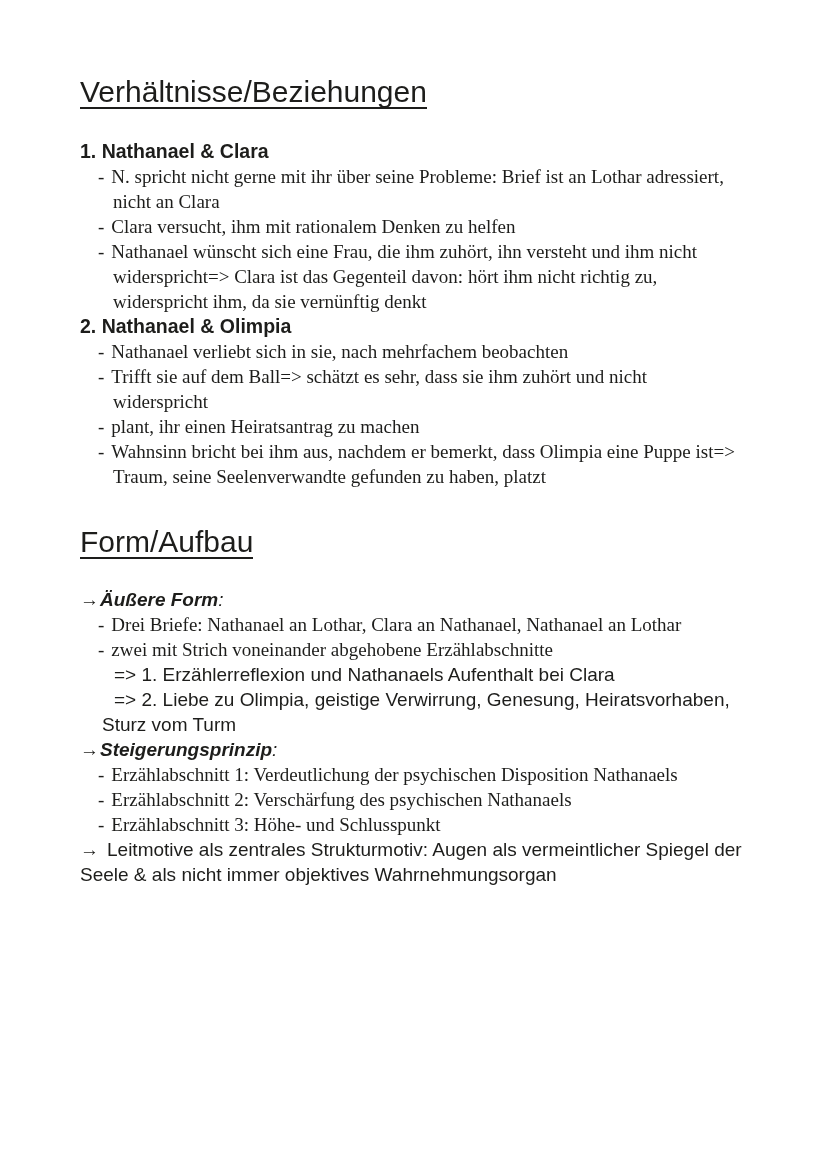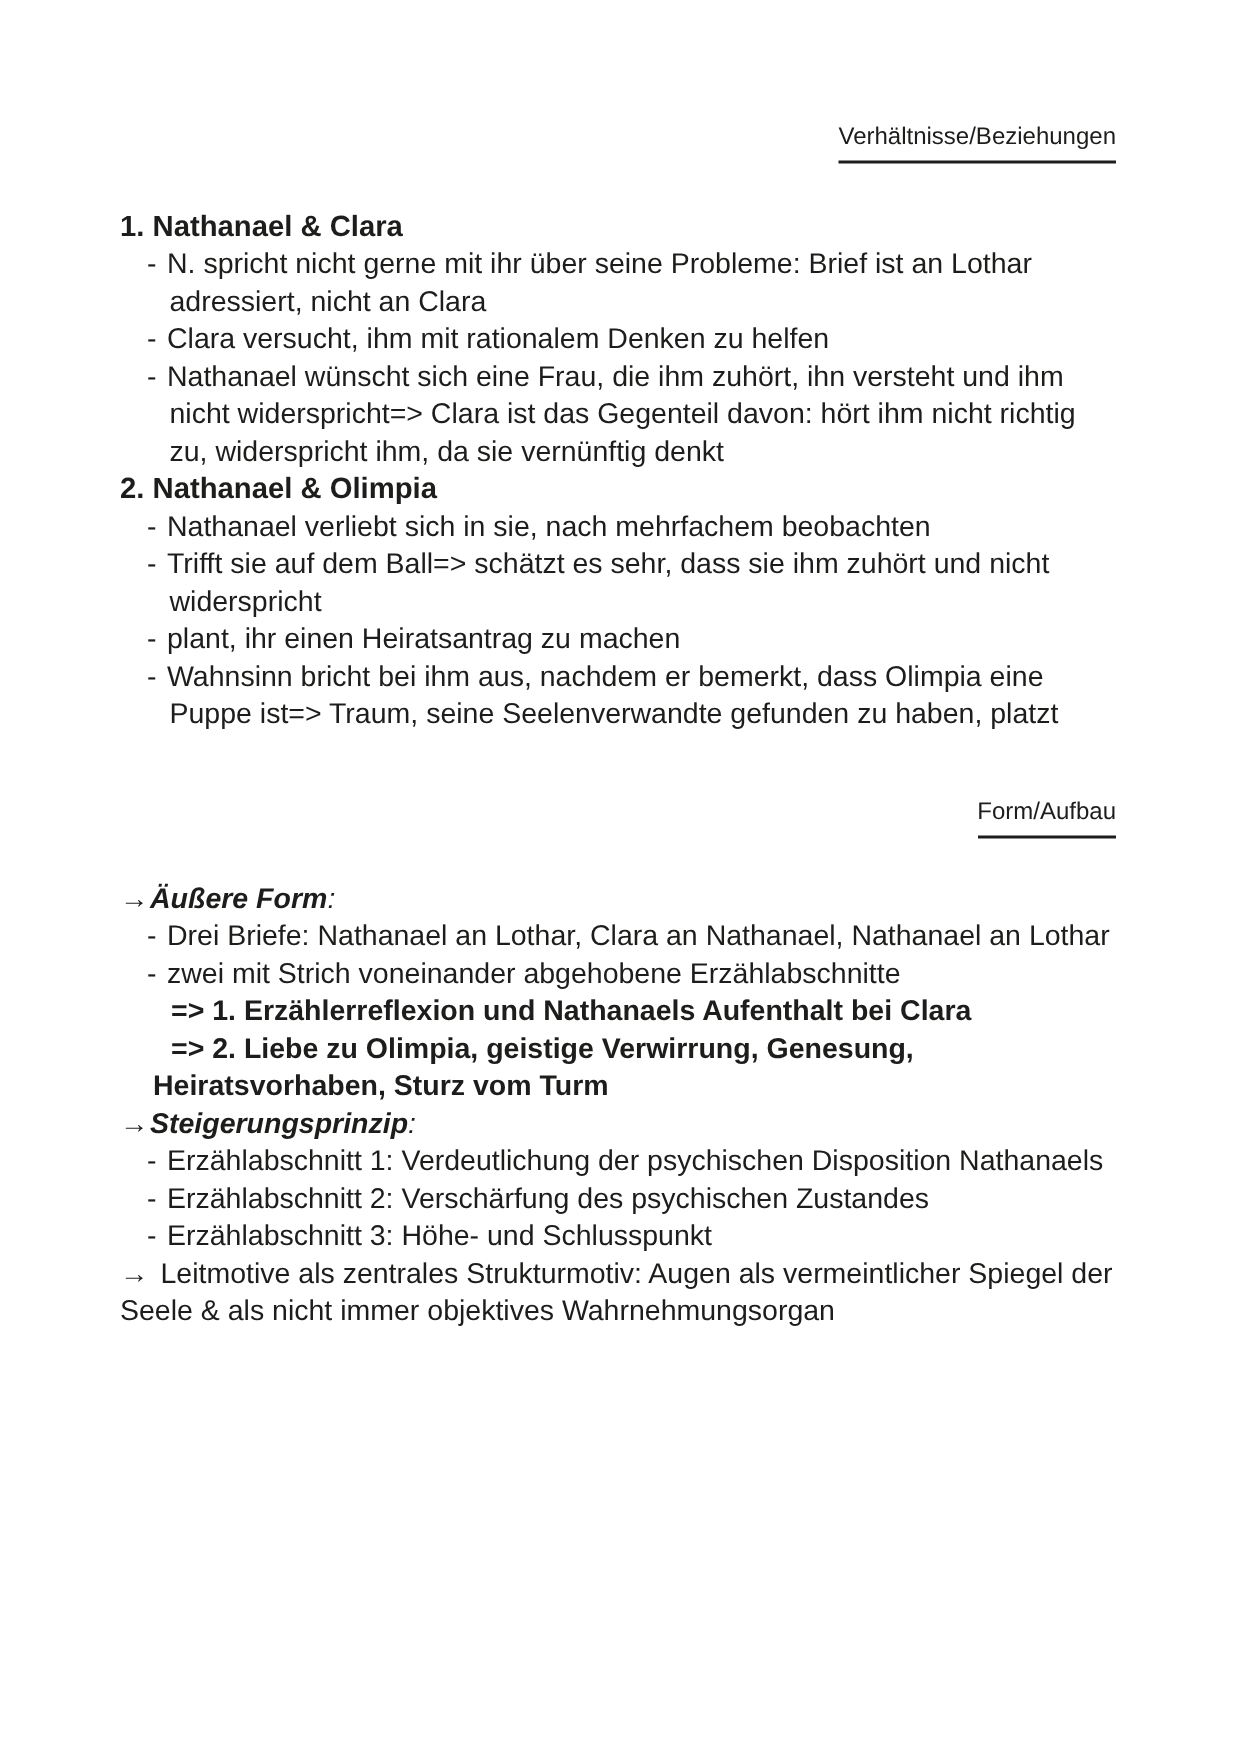--- a/index.html
+++ b/index.html
@@ -10,46 +10,46 @@
     box-sizing: border-box;
     background: #ffffff;
     padding: 78px 84px 0 80px;
     overflow: hidden;
     font-family: "Liberation Sans", "DejaVu Sans", sans-serif;
     font-size: 19px;
     line-height: 25px;
     color: #1d1d1b;
   }
   .doc-title {
-    text-align: right;
-    font-size: 16px;
+    text-align: left;
+    font-size: 30px;
     font-weight: 400;
     line-height: 28px;
     margin: 0 0 30px 0;
   }
   .doc-title .u {
     display: inline-block;
     border-bottom: 2px solid #1d1d1b;
     padding-bottom: 1px;
   }
   .doc-title.second { margin-top: 39px; margin-bottom: 28px; }
   .block { margin: 0; }
   .num-heading {
     font-weight: 700;
     font-size: 19.5px;
   }
   .dash {
     padding-left: 33px;
     text-indent: -15px;
+    font-family: Liberation Serif, serif;
   }
   .dash .marker { margin-right: 7px; }
   .subarrow {
     padding-left: 22px;
     text-indent: 12px;
-    font-weight: bold;
   }
   .arrow-heading { font-weight: 700; font-style: italic; }
   .arrow-heading .arrow { font-weight: 400; margin-right: 1px; }
   .arrow-heading .suffix { font-weight: 400; }
   .arrow-para .arrow { margin-right: 8px; }
 </style>
 </head>
 <body>
 
 <div class="page">
@@ -85,19 +85,19 @@
   <div class="block dash"><span class="marker">-</span><span>zwei mit Strich voneinander abgehobene Erzählabschnitte</span></div>
 
   <div class="block subarrow">=&gt; 1. Erzählerreflexion und Nathanaels Aufenthalt bei Clara</div>
 
   <div class="block subarrow">=&gt; 2. Liebe zu Olimpia, geistige Verwirrung, Genesung, Heiratsvorhaben, Sturz vom Turm</div>
 
   <div class="block arrow-heading"><span class="arrow">→</span><span>Steigerungsprinzip</span><span class="suffix">:</span></div>
 
   <div class="block dash"><span class="marker">-</span><span>Erzählabschnitt 1: Verdeutlichung der psychischen Disposition Nathanaels</span></div>
 
-  <div class="block dash"><span class="marker">-</span><span>Erzählabschnitt 2: Verschärfung des psychischen Zustandes</span></div>
+  <div class="block dash"><span class="marker">-</span><span>Erzählabschnitt 2: Verschärfung des psychischen Nathanaels</span></div>
 
   <div class="block dash"><span class="marker">-</span><span>Erzählabschnitt 3: Höhe- und Schlusspunkt</span></div>
 
   <div class="block arrow-para"><span class="arrow">→</span><span>Leitmotive als zentrales Strukturmotiv: Augen als vermeintlicher Spiegel der Seele &amp; als nicht immer objektives Wahrnehmungsorgan</span></div>
 
 </div>
 
 </body></html>

